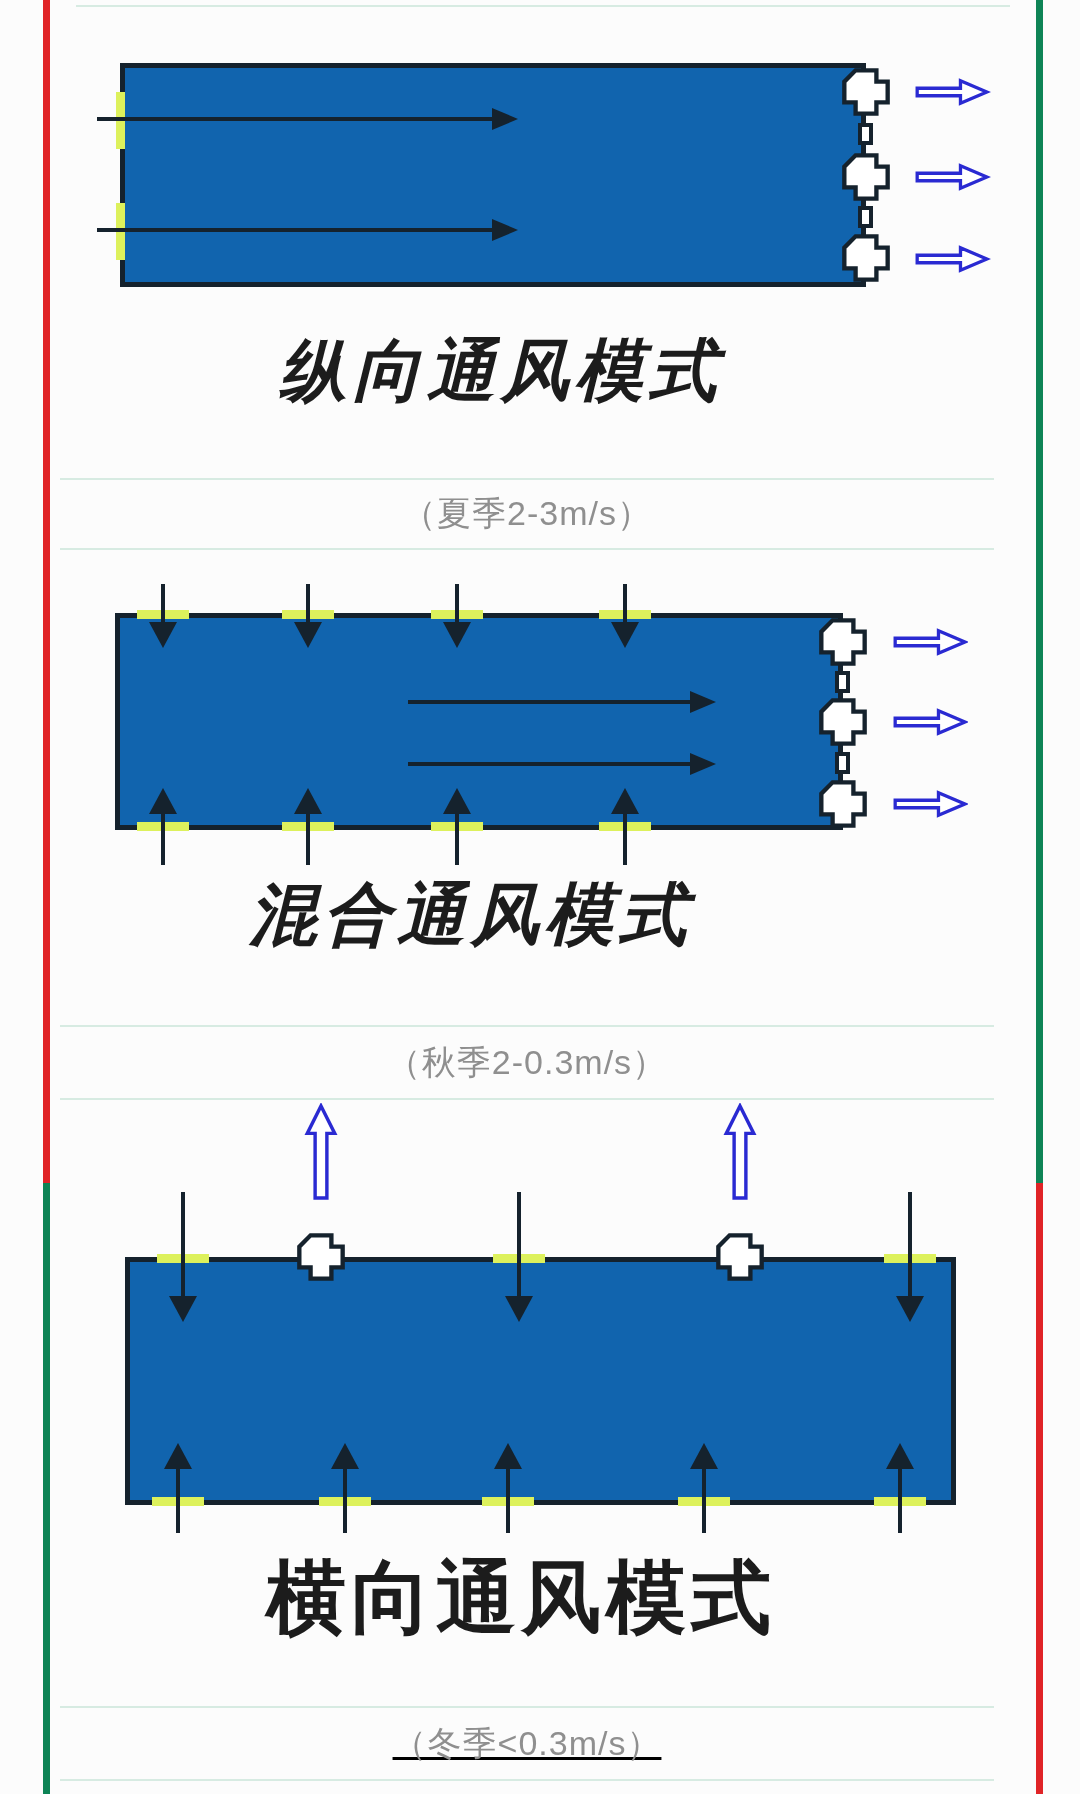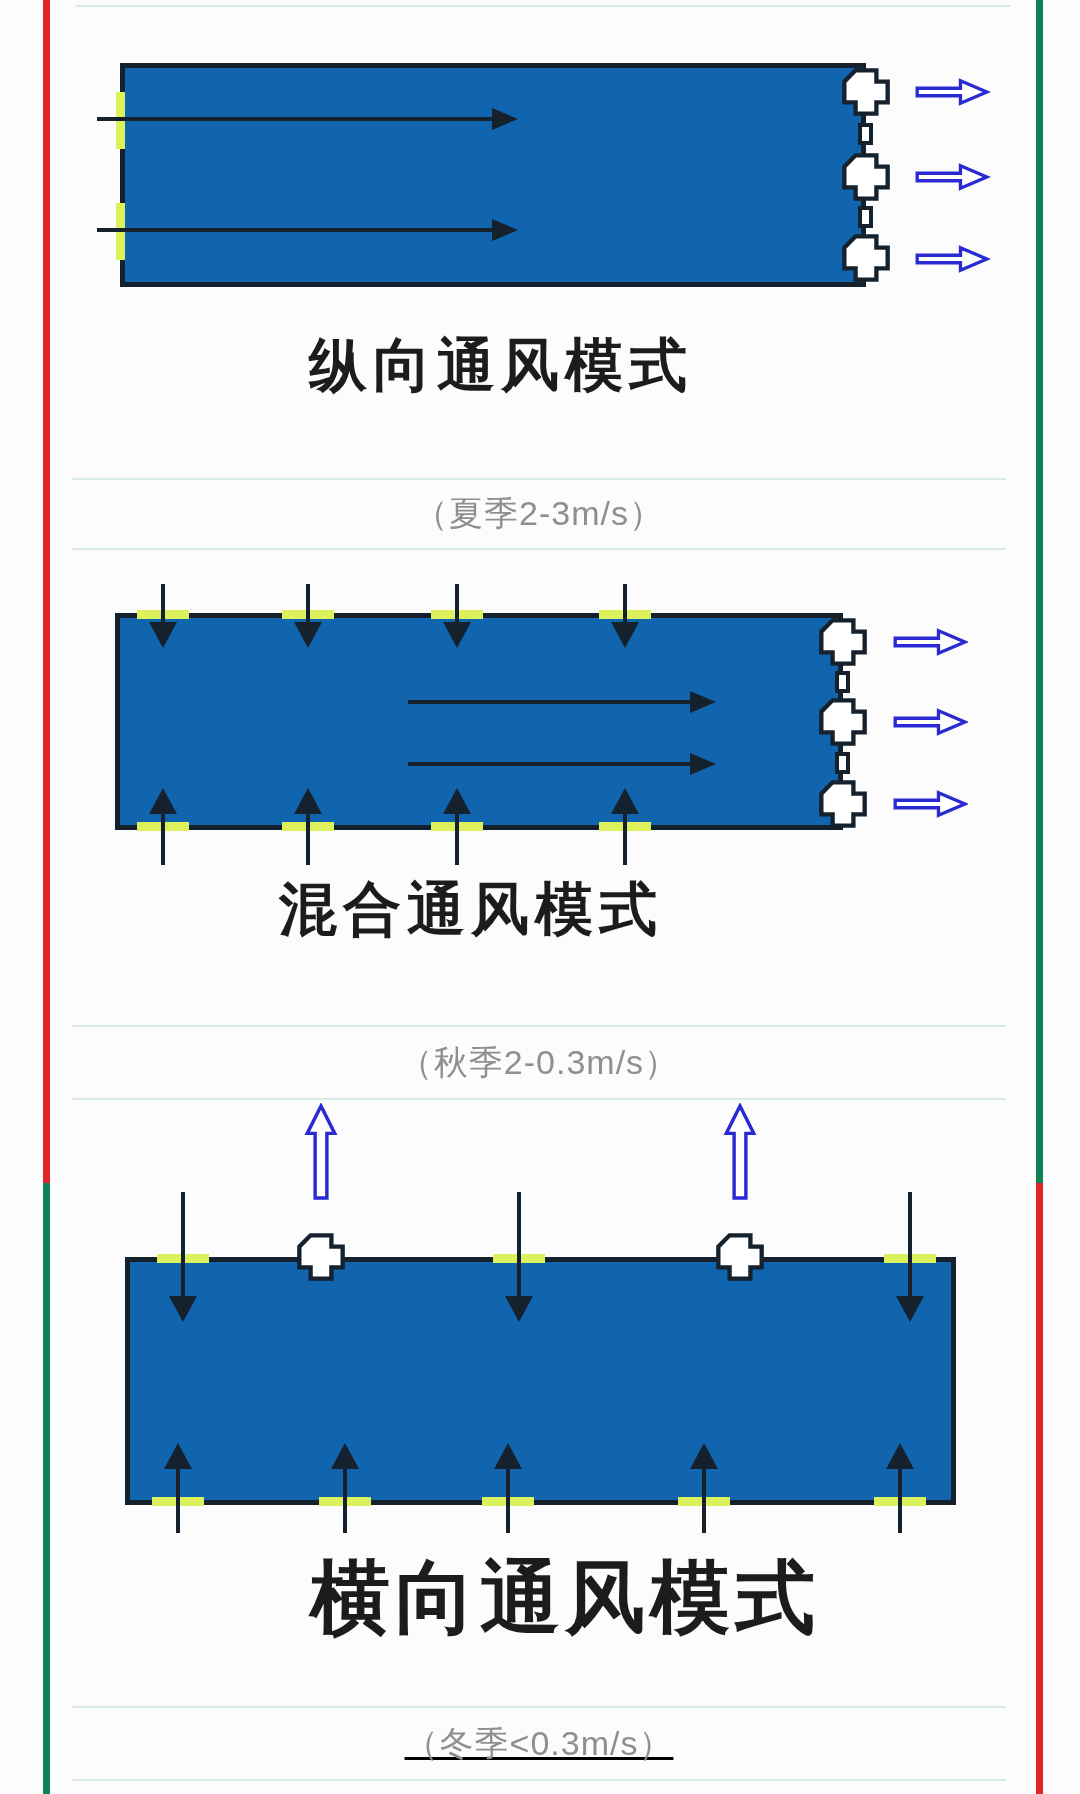--- a/index.html
+++ b/index.html
@@ -3,28 +3,28 @@
 <meta charset="utf-8">
 <style>
   html,body{margin:0;padding:0;}
   .page{position:relative;width:1080px;height:1794px;background:#fcfcfc;overflow:hidden;
         font-family:"Liberation Sans", sans-serif;}
   
   .sidebar-seg{position:absolute;width:7px;}
   
   .sep-line{position:absolute;left:76px;width:934px;height:2px;background:#d7ebe2;}
   
-  .caption-band{position:absolute;left:72px;width:934px;border-top:2px solid #d7ebe2;
+  .caption-band{position:absolute;left:60px;width:934px;border-top:2px solid #d7ebe2;
         border-bottom:2px solid #d7ebe2;display:flex;align-items:center;justify-content:center;}
   .caption-text{color:#8f8f8f;font-size:34px;letter-spacing:1px;white-space:nowrap;}
   
   .mode-title{position:absolute;transform:translateX(-50%);color:#1c1c1c;white-space:nowrap;
         font-family:"Liberation Serif","DejaVu Serif",serif;font-weight:600;}
-  .t72{font-size:58px;line-height:1.05;letter-spacing:6px;}
-  .t80{font-size:80px;line-height:1.05;letter-spacing:5px;margin-left:44px;}
+  .t72{font-size:68px;line-height:1.05;letter-spacing:6px;font-style:italic;}
+  .t80{font-size:80px;line-height:1.05;letter-spacing:5px;}
   
   .barn{position:absolute;background:#1164ae;border:5px solid #15222d;box-sizing:border-box;}
   
   .vent-h{position:absolute;height:9px;width:52px;background:#ddf15c;z-index:4;}
   .vent-v{position:absolute;width:9px;height:57px;background:#ddf15c;z-index:4;}
   
   .arrow-h{position:absolute;height:22px;z-index:5;}
   .arrow-h::before{content:"";position:absolute;left:0;right:24px;top:9px;height:4px;background:#15222d;}
   .arrow-h::after{content:"";position:absolute;right:0;top:0;width:0;height:0;
         border-left:26px solid #15222d;border-top:11px solid transparent;border-bottom:11px solid transparent;}

